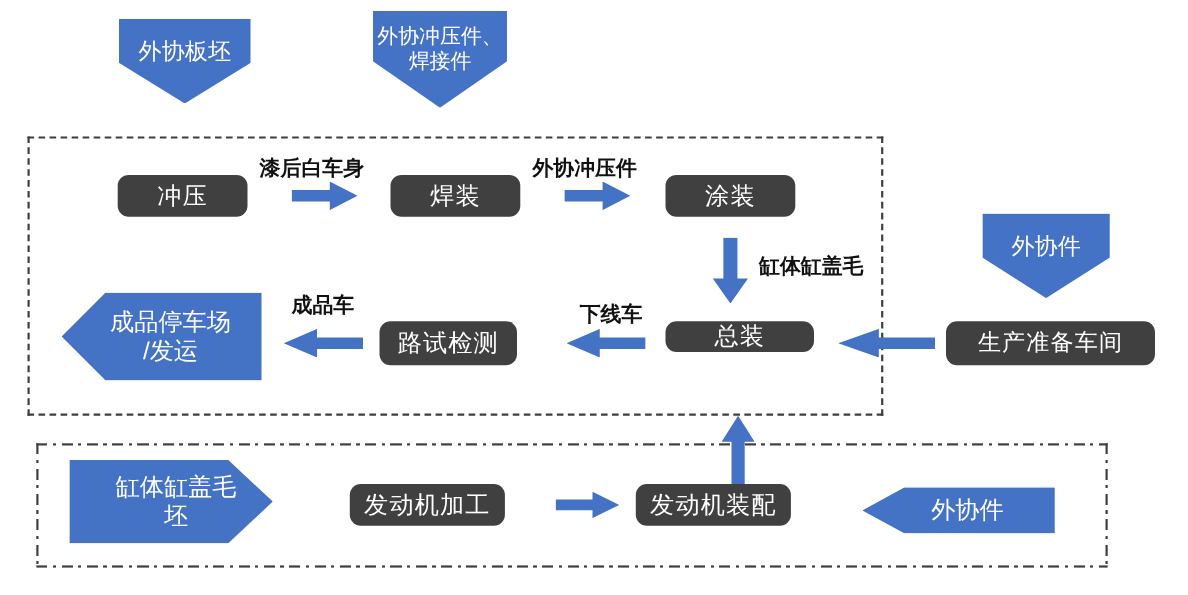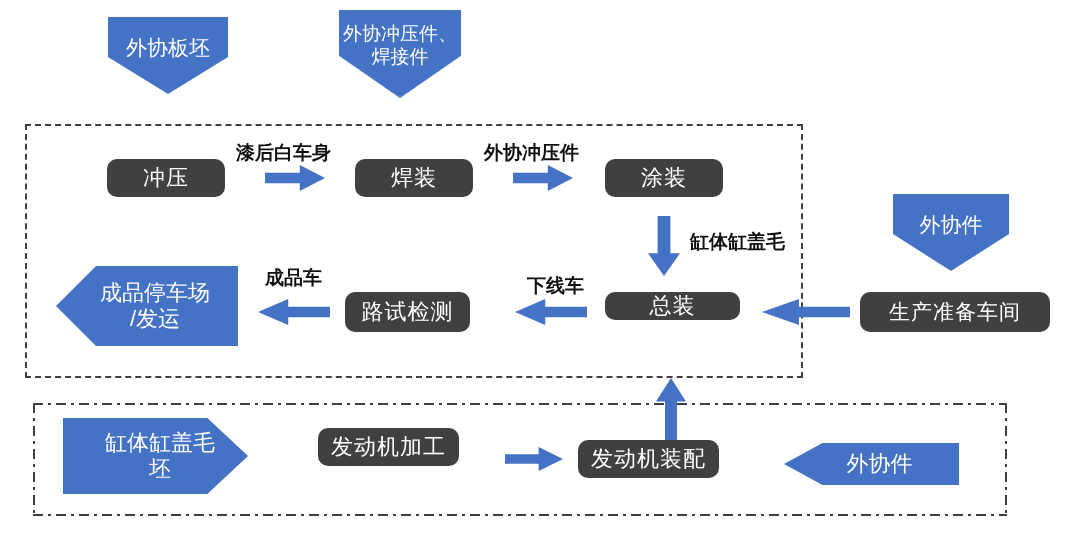--- a/index.html
+++ b/index.html
@@ -195,21 +195,21 @@
 /发运</span>
   </div>
 
   <div class="arrow arrow-up" style="left:656px; top:378px; width:30px; height:62px;"></div>
 
   <div class="shape pent-right" style="left:63px; top:418px; width:185px; height:76px; font-size:22px;padding-left:27px;">
     <span class="shape-label" style="white-space:pre-line;">缸体缸盖毛
 坯</span>
   </div>
 
-  <div class="node" style="left:318px; top:428px; width:141px; height:38px;text-align:right;">
+  <div class="node" style="left:318px; top:440px; width:141px; height:38px;text-align:right;">
     <span>发动机加工</span>
   </div>
 
   <div class="arrow arrow-right" style="left:505px; top:447px; width:58px; height:24px;"></div>
 
   <div class="node" style="left:578px; top:440px; width:141px; height:38px;">
     <span>发动机装配</span>
   </div>
 
   <div class="shape pent-left" style="left:784px; top:443px; width:175px; height:42px; font-size:22px;">

